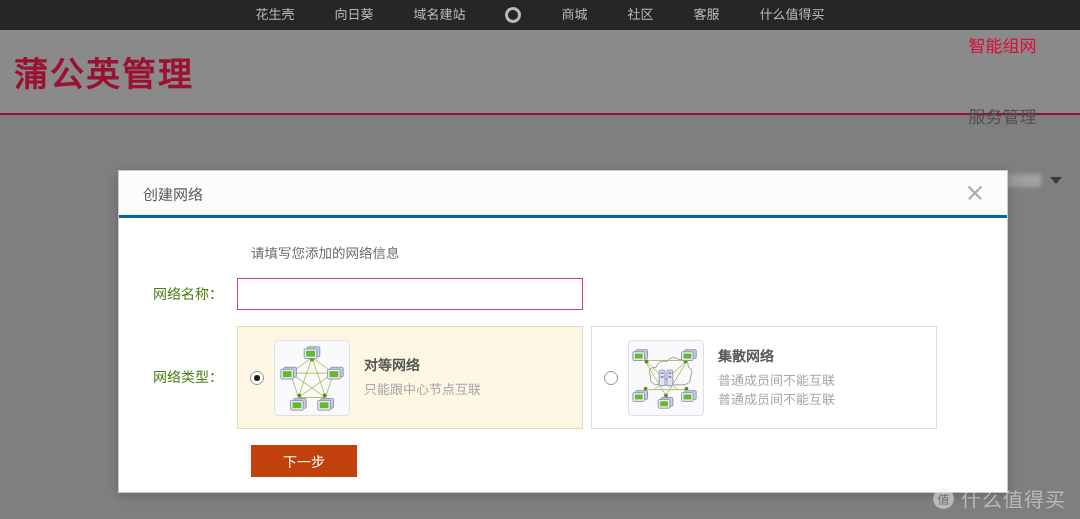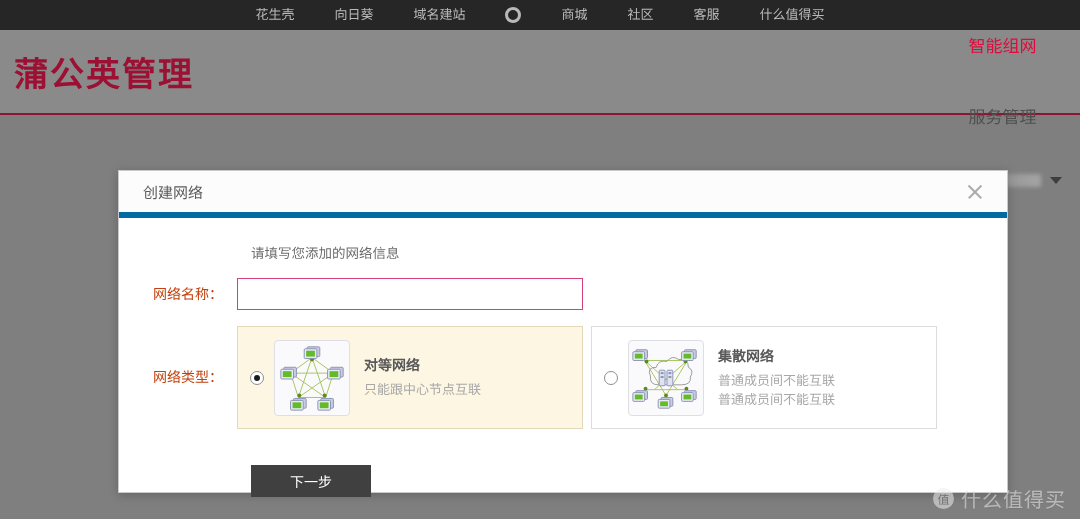--- a/index.html
+++ b/index.html
@@ -105,21 +105,21 @@
     top: 170px;
     width: 890px;
     height: 323px;
     background: #fff;
     border: 1px solid #c9c9c9;
     box-shadow: 0 2px 10px rgba(0,0,0,.22);
     z-index: 10;
   }
   .modal-header {
     height: 47px;
-    border-bottom: 6px solid #0369a1;
+    border-bottom: 3px solid #0369a1;
     background: #fcfcfc;
     display: flex;
     align-items: center;
     padding: 0 20px 0 24px;
   }
   .modal-title {
     font-size: 15px;
     color: #5d5d5d;
   }
   .close-btn {
@@ -150,21 +150,21 @@
   .form-row {
     display: flex;
     align-items: flex-start;
     margin-bottom: 16px;
   }
   .form-label {
     width: 118px;
     text-align: right;
     padding-right: 14px;
     font-size: 14px;
-    color: #c2410c;
+    color: #4d7c0f;
     line-height: 32px;
     flex: 0 0 118px;
   }
   .form-row.type .form-label { line-height: 103px; }
 
   .name-input {
     width: 346px;
     height: 32px;
     border: 1px solid #d6407a;
     background: #fff;
@@ -228,29 +228,28 @@
     color: #585858;
     margin-bottom: 4px;
   }
   .type-desc {
     font-size: 13px;
     color: #a8a8a8;
   }
 
   .actions { margin-left: 132px; margin-top: 12px; }
   .next-btn {
-    width: 120px;
+    width: 106px;
     height: 32px;
-    background: #404040;
+    background: #c2410c;
     border: none;
     color: #fff;
     font-size: 14px;
     cursor: pointer;
     font-family: "Liberation Sans", "DejaVu Sans", sans-serif;
-    margin-top: 20px;
   }
 
   
   .watermark {
     position: absolute;
     right: 14px;
     bottom: 6px;
     display: flex;
     align-items: center;
     gap: 7px;

